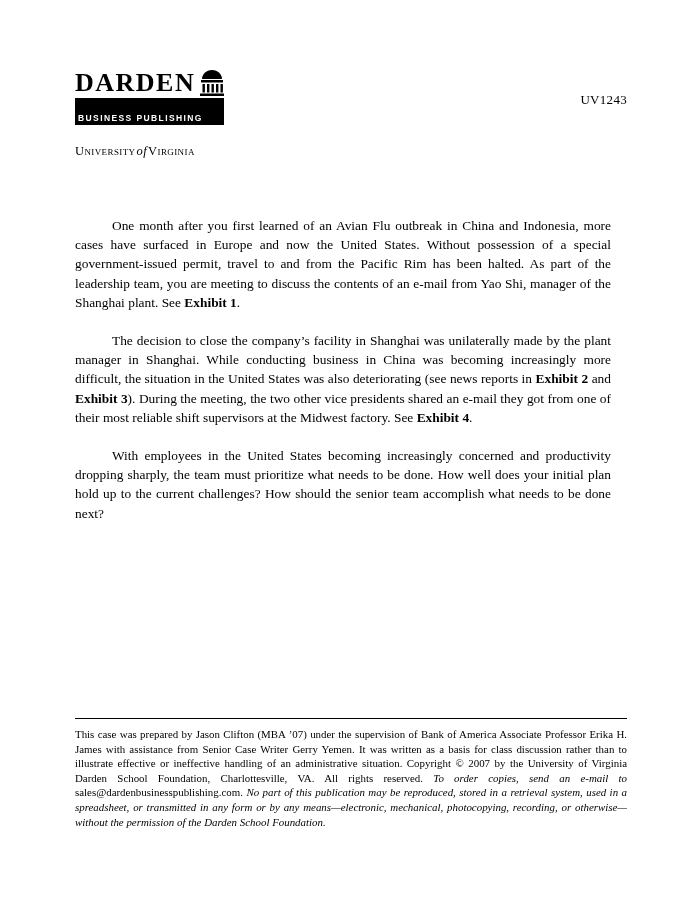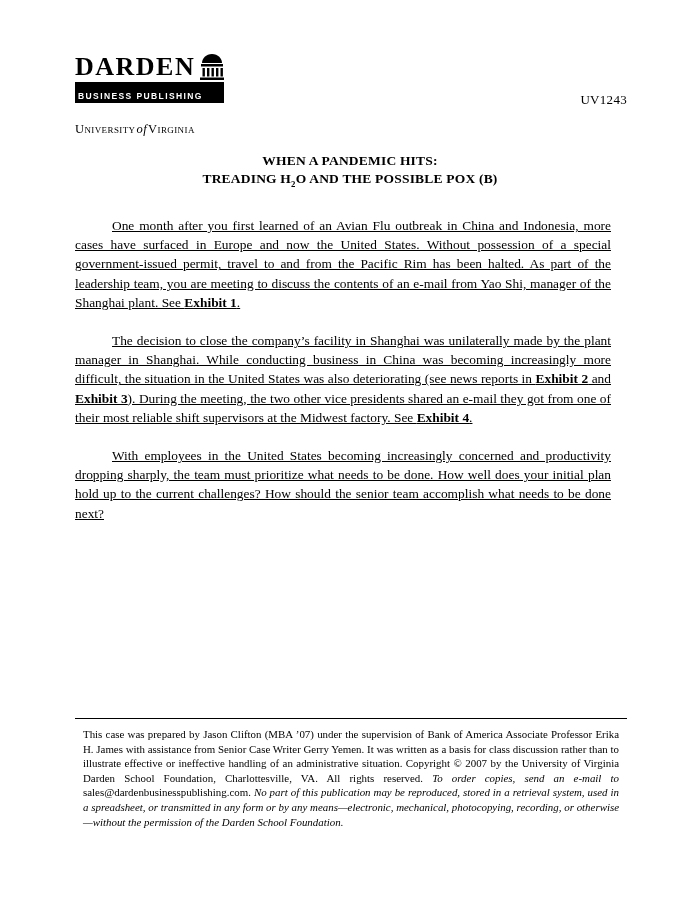--- a/index.html
+++ b/index.html
@@ -20,21 +20,21 @@
   
   .doc-id {
     position: absolute;
     top: 92px;
     right: 73px;
     font-size: 13px;
     letter-spacing: 0.3px;
   }
   .logo {
     position: absolute;
-    top: 54px;
+    top: 70px;
     left: 75px;
     display: inline-block;
   }
   .logo-top {
     display: flex;
     align-items: flex-end;
     gap: 5px;
   }
   .wordmark {
     font-family: "Liberation Serif", serif;
@@ -46,21 +46,21 @@
   .rotunda svg { display: block; }
   .logo-bar {
     display: block;
     margin-top: 2px;
     background: #000000;
     color: #ffffff;
     font-family: "Liberation Sans", sans-serif;
     font-weight: bold;
     font-size: 8.5px;
     letter-spacing: 1.4px;
-    padding: 9px 3px 2px 3px;
+    padding: 15px 3px 2px 3px;
     white-space: nowrap;
   }
   .logo-univ {
     margin-top: 19px;
     font-size: 12.5px;
     letter-spacing: 0.4px;
   }
   .logo-univ span { font-variant: small-caps; padding-right: 1px; }
   .logo-univ .seg-italic { font-variant: normal; font-style: italic; }
   
@@ -81,39 +81,38 @@
     top: 216px;
     left: 75px;
     width: 552px;
     font-size: 13.4px;
     line-height: 19.2px;
     text-align: justify;
   }
   .para {
     margin: 0 16px 19px 0;
     text-indent: 37px;
-    text-decoration: underline;
   }
   .seg-bold { font-weight: bold; }
   .seg-italic { font-style: italic; }
   sub { font-size: 0.65em; }
   
   .footer {
     position: absolute;
     top: 718px;
     left: 75px;
     width: 552px;
   }
   .footer-rule {
     border: none;
     border-top: 1px solid #000000;
     margin: 0 0 8px 0;
   }
   .footnote {
-    margin: 8px;
+    margin: 0;
     font-size: 10.9px;
     line-height: 14.6px;
     text-align: justify;
   }
 </style>
 </head>
 <body>
 
 <div class="page">
 
@@ -132,24 +131,20 @@
           <rect x="16" y="14" width="2.4" height="8.5" fill="#000"></rect>
           <rect x="20.5" y="14" width="2.4" height="8.5" fill="#000"></rect>
           <rect x="0" y="23.5" width="24" height="2.5" fill="#000"></rect>
         </svg>
       </span>
     </div>
     <div class="logo-bar">BUSINESS PUBLISHING</div>
     <div class="logo-univ"><span>University</span><span class="seg-italic">of</span><span>Virginia</span></div>
   </div>
 
-  <div class="title">
-    <div>WHEN A PANDEMIC HITS:</div>
-    <div><span>TREADING H</span><sub>2</sub><span>O AND THE POSSIBLE POX (B)</span></div>
-  </div>
 
   <div class="case-body">
     <p class="para"><span>One month after you first learned of an Avian Flu outbreak in China and Indonesia, more cases have surfaced in Europe and now the United States. Without possession of a special government-issued permit, travel to and from the Pacific Rim has been halted. As part of the leadership team, you are meeting to discuss the contents of an e-mail from Yao Shi, manager of the Shanghai plant. See </span><span class="seg-bold">Exhibit 1</span><span>.</span></p>
     <p class="para"><span>The decision to close the company’s facility in Shanghai was unilaterally made by the plant manager in Shanghai. While conducting business in China was becoming increasingly more difficult, the situation in the United States was also deteriorating (see news reports in </span><span class="seg-bold">Exhibit 2</span><span> and </span><span class="seg-bold">Exhibit 3</span><span>). During the meeting, the two other vice presidents shared an e-mail they got from one of their most reliable shift supervisors at the Midwest factory. See </span><span class="seg-bold">Exhibit 4</span><span>.</span></p>
     <p class="para"><span>With employees in the United States becoming increasingly concerned and productivity dropping sharply, the team must prioritize what needs to be done. How well does your initial plan hold up to the current challenges? How should the senior team accomplish what needs to be done next?</span></p>
   </div>
 
   <div class="footer">
     <hr class="footer-rule">
     <p class="footnote"><span>This case was prepared by Jason Clifton (MBA ’07) under the supervision of Bank of America Associate Professor Erika H. James with assistance from Senior Case Writer Gerry Yemen. It was written as a basis for class discussion rather than to illustrate effective or ineffective handling of an administrative situation. Copyright © 2007 by the University of Virginia Darden School Foundation, Charlottesville, VA. All rights reserved. </span><span class="seg-italic">To order copies, send an e-mail to </span><span>sales@dardenbusinesspublishing.com</span><span>. </span><span class="seg-italic">No part of this publication may be reproduced, stored in a retrieval system, used in a spreadsheet, or transmitted in any form or by any means—electronic, mechanical, photocopying, recording, or otherwise—without the permission of the Darden School Foundation.</span></p>

